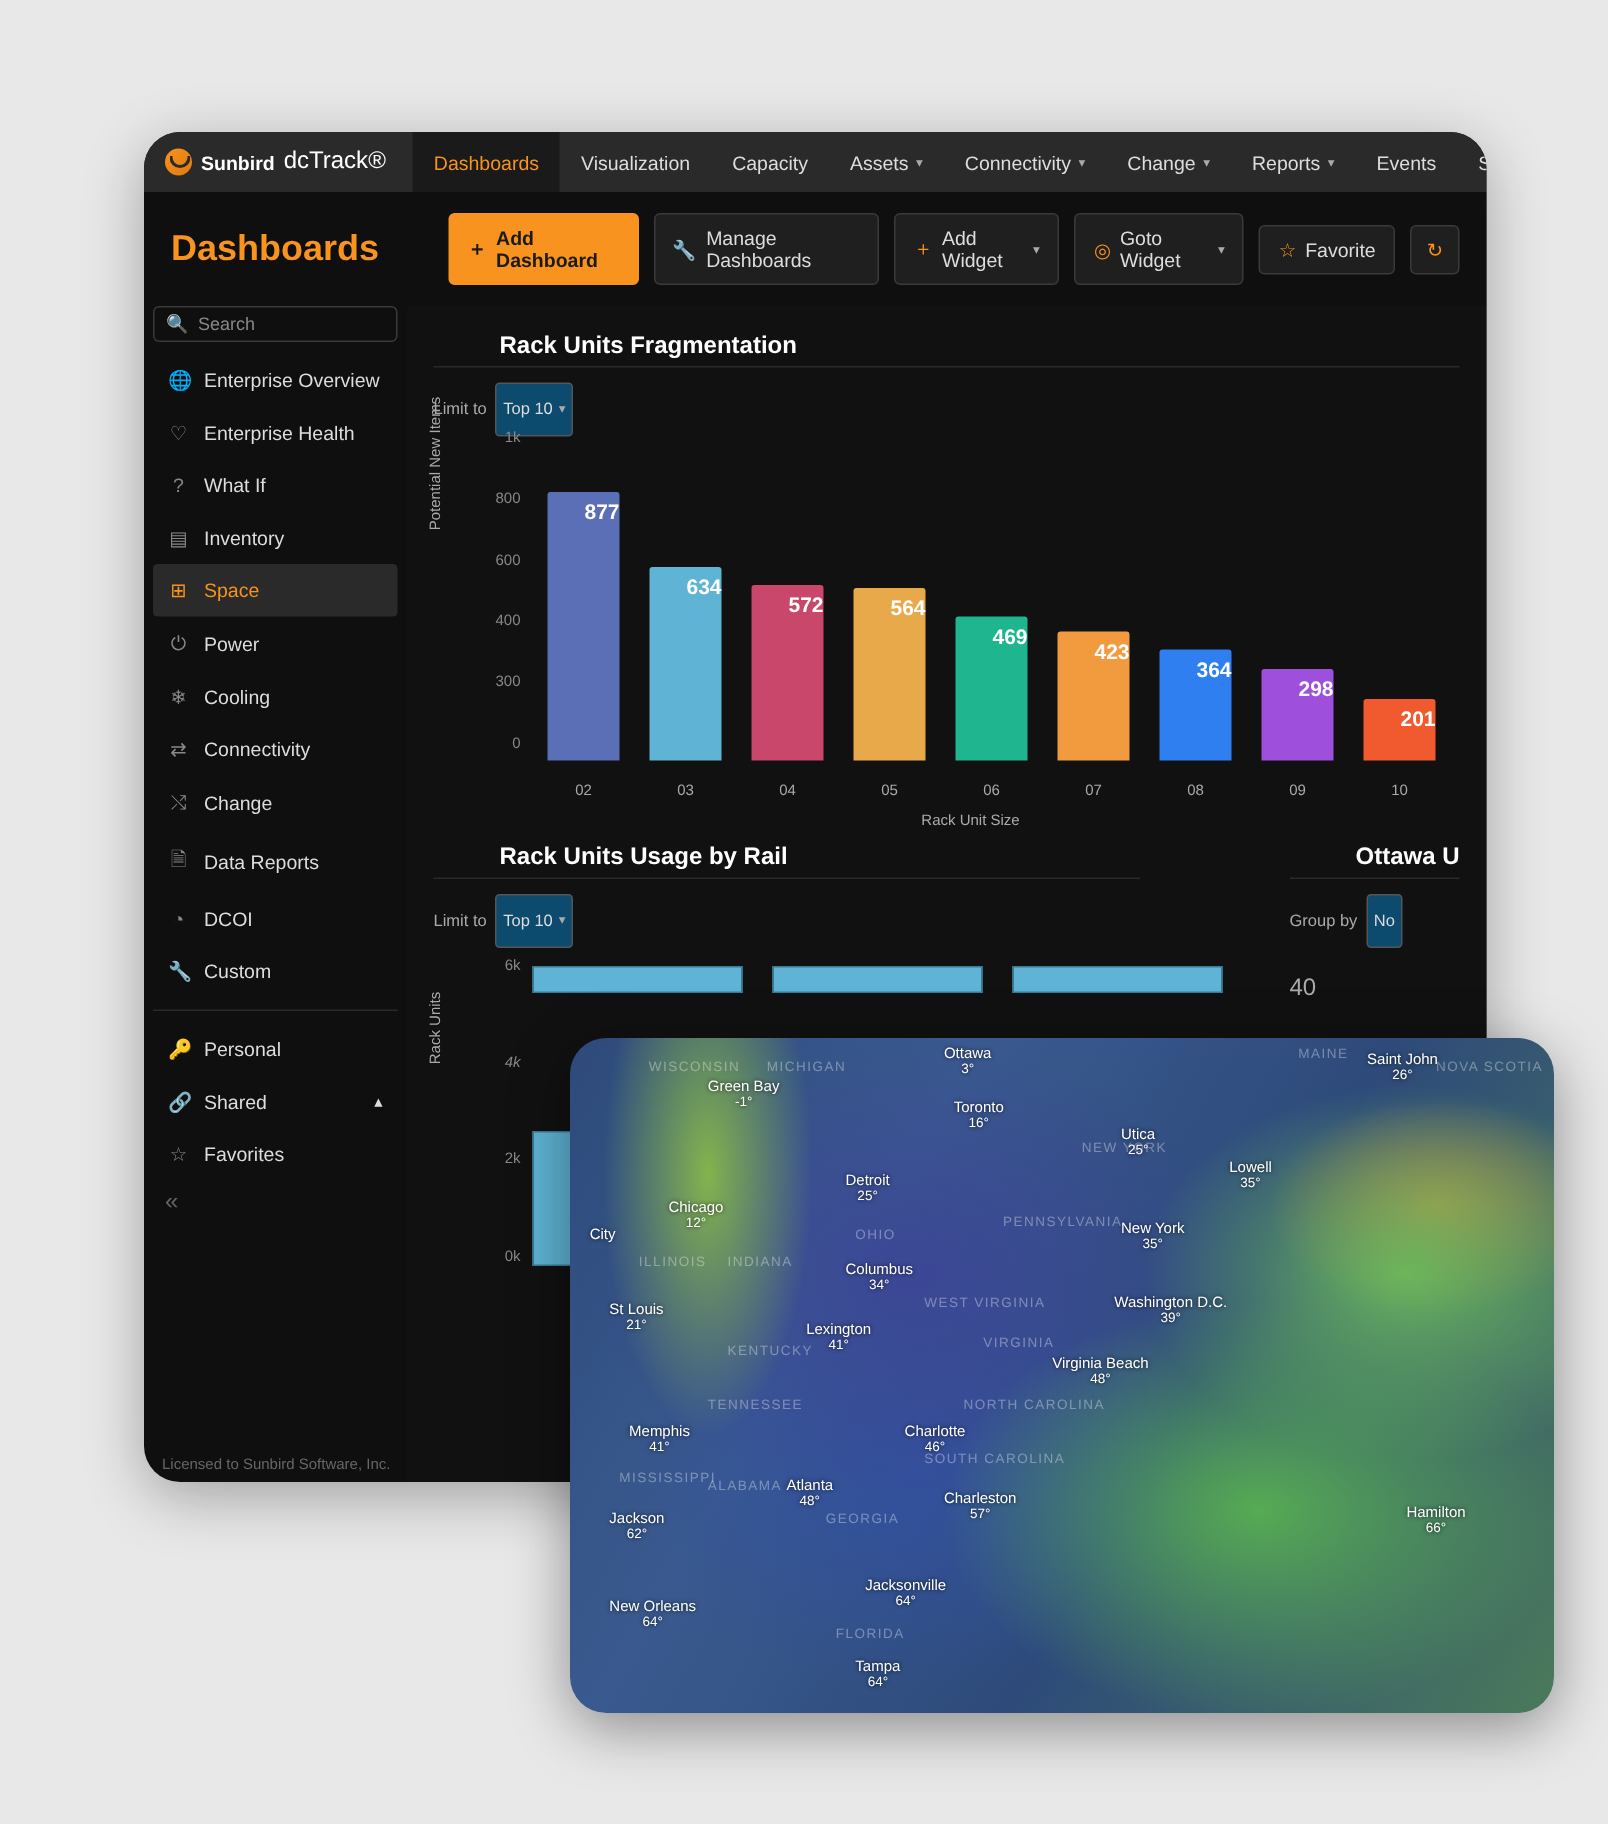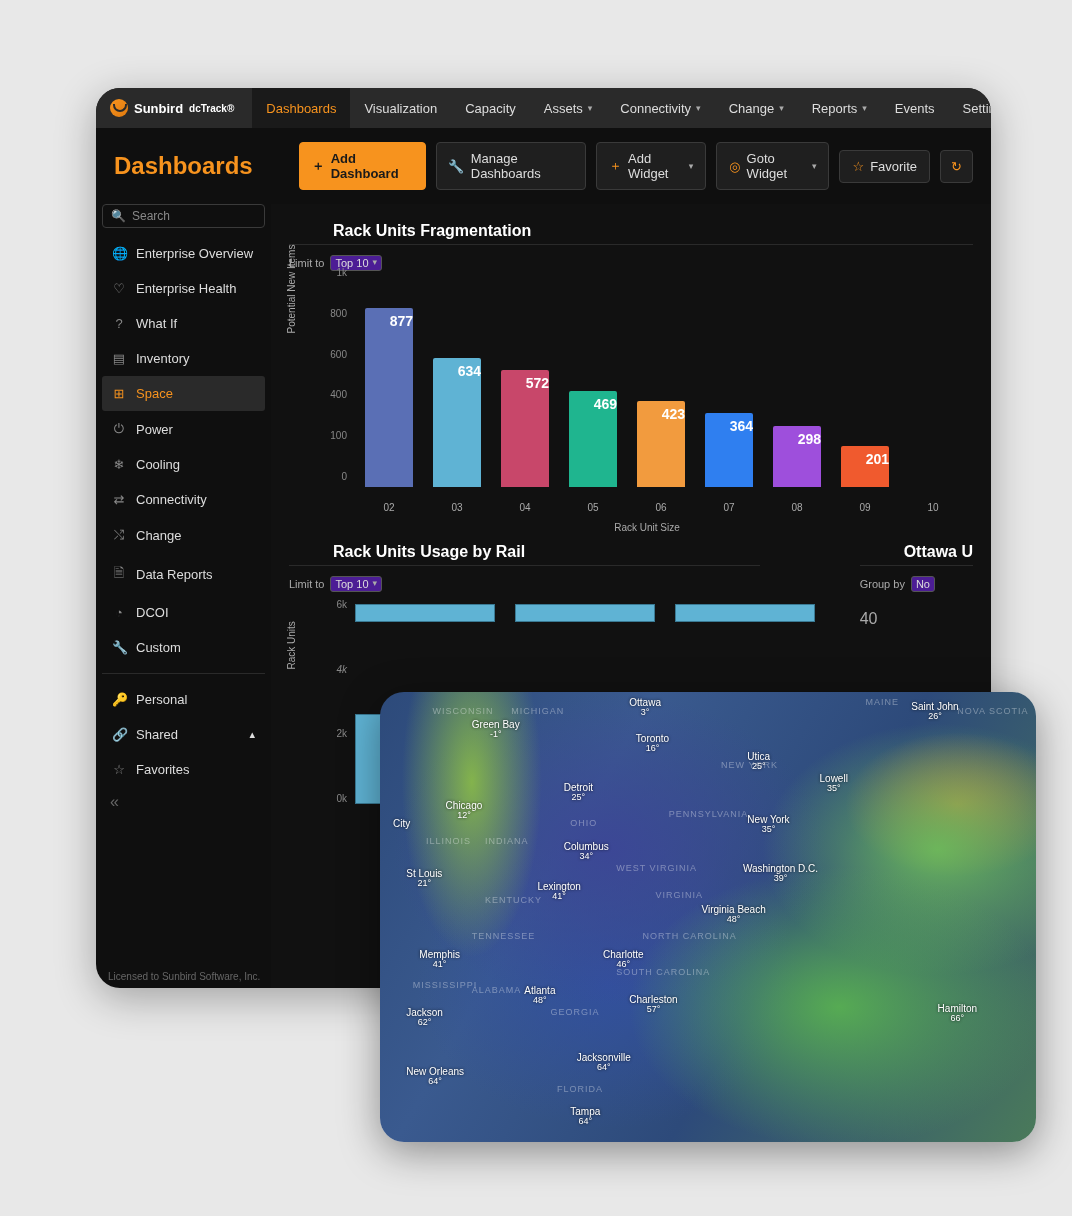--- a/index.html
+++ b/index.html
@@ -39,21 +39,21 @@
   .brand-logo {
     width:18px; height:18px; border-radius:50%;
     background: linear-gradient(135deg,#f7931e,#e07a0f);
     position: relative;
   }
   .brand-logo::after{
     content:""; position:absolute;
     left:3px; top:5px; width:10px; height:6px;
     border:2px solid #2a2a2a; border-top:none; border-radius:0 0 10px 10px;
   }
-  .brand-sub { font-size:10px; font-weight:700;}
+  .brand-sub { font-size:16px; font-weight:400;}
   .navitem {
     padding: 0 14px;
     height: 100%;
     display:flex; align-items:center; gap:5px;
     color:#ddd; cursor:pointer;
   }
   .navitem.active{ color:#f7931e; background:#1a1a1a;}
   .chev { font-size:9px; color:#aaa;}
   
   .toolbar-row {
@@ -100,21 +100,21 @@
   .sideitem .caret{ margin-left:auto; font-size:11px;}
   .collapse-arrow{color:#666; padding:6px 0 0 8px;}
   
   .main {
     flex:1; padding:18px; overflow:hidden;
     background:#111;
   }
   .widget-title { color:#fff; font-size:16px; font-weight:600; margin-bottom:4px;margin-left:44px;}
   .widget-hr{border:none;border-top:1px solid #2a2a2a;margin:4px 0 10px;}
   .limit-row{ display:flex; align-items:center; gap:6px; font-size:11px; color:#aaa; margin-bottom:12px;}
-  .mini-select{ border:1px solid #555; background:#4c1d95; color:#ddd; font-size:11px; padding:1px 4px; border-radius:3px; display:inline-flex; gap:4px;}
+  .mini-select{ border:1px solid #555; background:#0c4a6e; color:#ddd; font-size:11px; padding:11px 4px; border-radius:3px; display:inline-flex; gap:4px;}
   
   .chart { position:relative; height:230px; margin:0 0 30px 32px;}
   .ylabel{ position:absolute; left:-30px; top:50%; transform:rotate(-90deg) translateX(70px); transform-origin:left; font-size:10px; color:#aaa;}
   .yaxis{ position:absolute; left:0; top:0; bottom:26px; width:30px;}
   .ytick{ position:absolute; right:4px; font-size:10px; color:#888; transform:translateY(-50%);}
   .plot{ position:absolute; left:34px; right:0; top:0; bottom:26px; display:flex; align-items:flex-end; gap:20px; padding:0 10px;}
   .bar{ width:48px; position:relative; border-radius:2px 2px 0 0;}
   .bar .val{ position:absolute; top:5px; left:0; right:0; text-align:right; color:#fff; font-weight:600; font-size:14px;}
   .xaxis{ position:absolute; left:34px; right:0; bottom:0; display:flex; gap:20px; padding:0 10px;}
   .xt{ width:48px; text-align:center; font-size:10px; color:#aaa;}
@@ -310,35 +310,38 @@
         <span>Limit to</span>
         <span class="mini-select">
             <span>Top 10</span>
             <span class="chev">▾</span>
           </span>
       </div>
       <div class="chart">
         <div class="ylabel">Potential New Items</div>
         <div class="yaxis" id="yaxis">
             <div class="ytick" style="bottom: 0%;">0</div>
-            <div class="ytick" style="bottom: 20%;">100</div>
+            <div class="ytick" style="bottom: 20%;">300</div>
             <div class="ytick" style="bottom: 40%;">400</div>
             <div class="ytick" style="bottom: 60%;">600</div>
             <div class="ytick" style="bottom: 80%;">800</div>
             <div class="ytick" style="bottom: 100%;">1k</div>
           </div>
         <div class="plot" id="plot">
             <div class="bar" style="height: 87.7%; background: rgb(90, 111, 181);">
               <span class="val">877</span>
             </div>
             <div class="bar" style="height: 63.4%; background: rgb(95, 179, 212);">
               <span class="val">634</span>
             </div>
             <div class="bar" style="height: 57.2%; background: rgb(200, 71, 106);">
               <span class="val">572</span>
+            </div>
+            <div class="bar" style="height: 56.4%; background: rgb(232, 169, 74);">
+              <span class="val">564</span>
             </div>
             <div class="bar" style="height: 46.9%; background: rgb(31, 181, 143);">
               <span class="val">469</span>
             </div>
             <div class="bar" style="height: 42.3%; background: rgb(242, 155, 62);">
               <span class="val">423</span>
             </div>
             <div class="bar" style="height: 36.4%; background: rgb(47, 127, 240);">
               <span class="val">364</span>
             </div>

